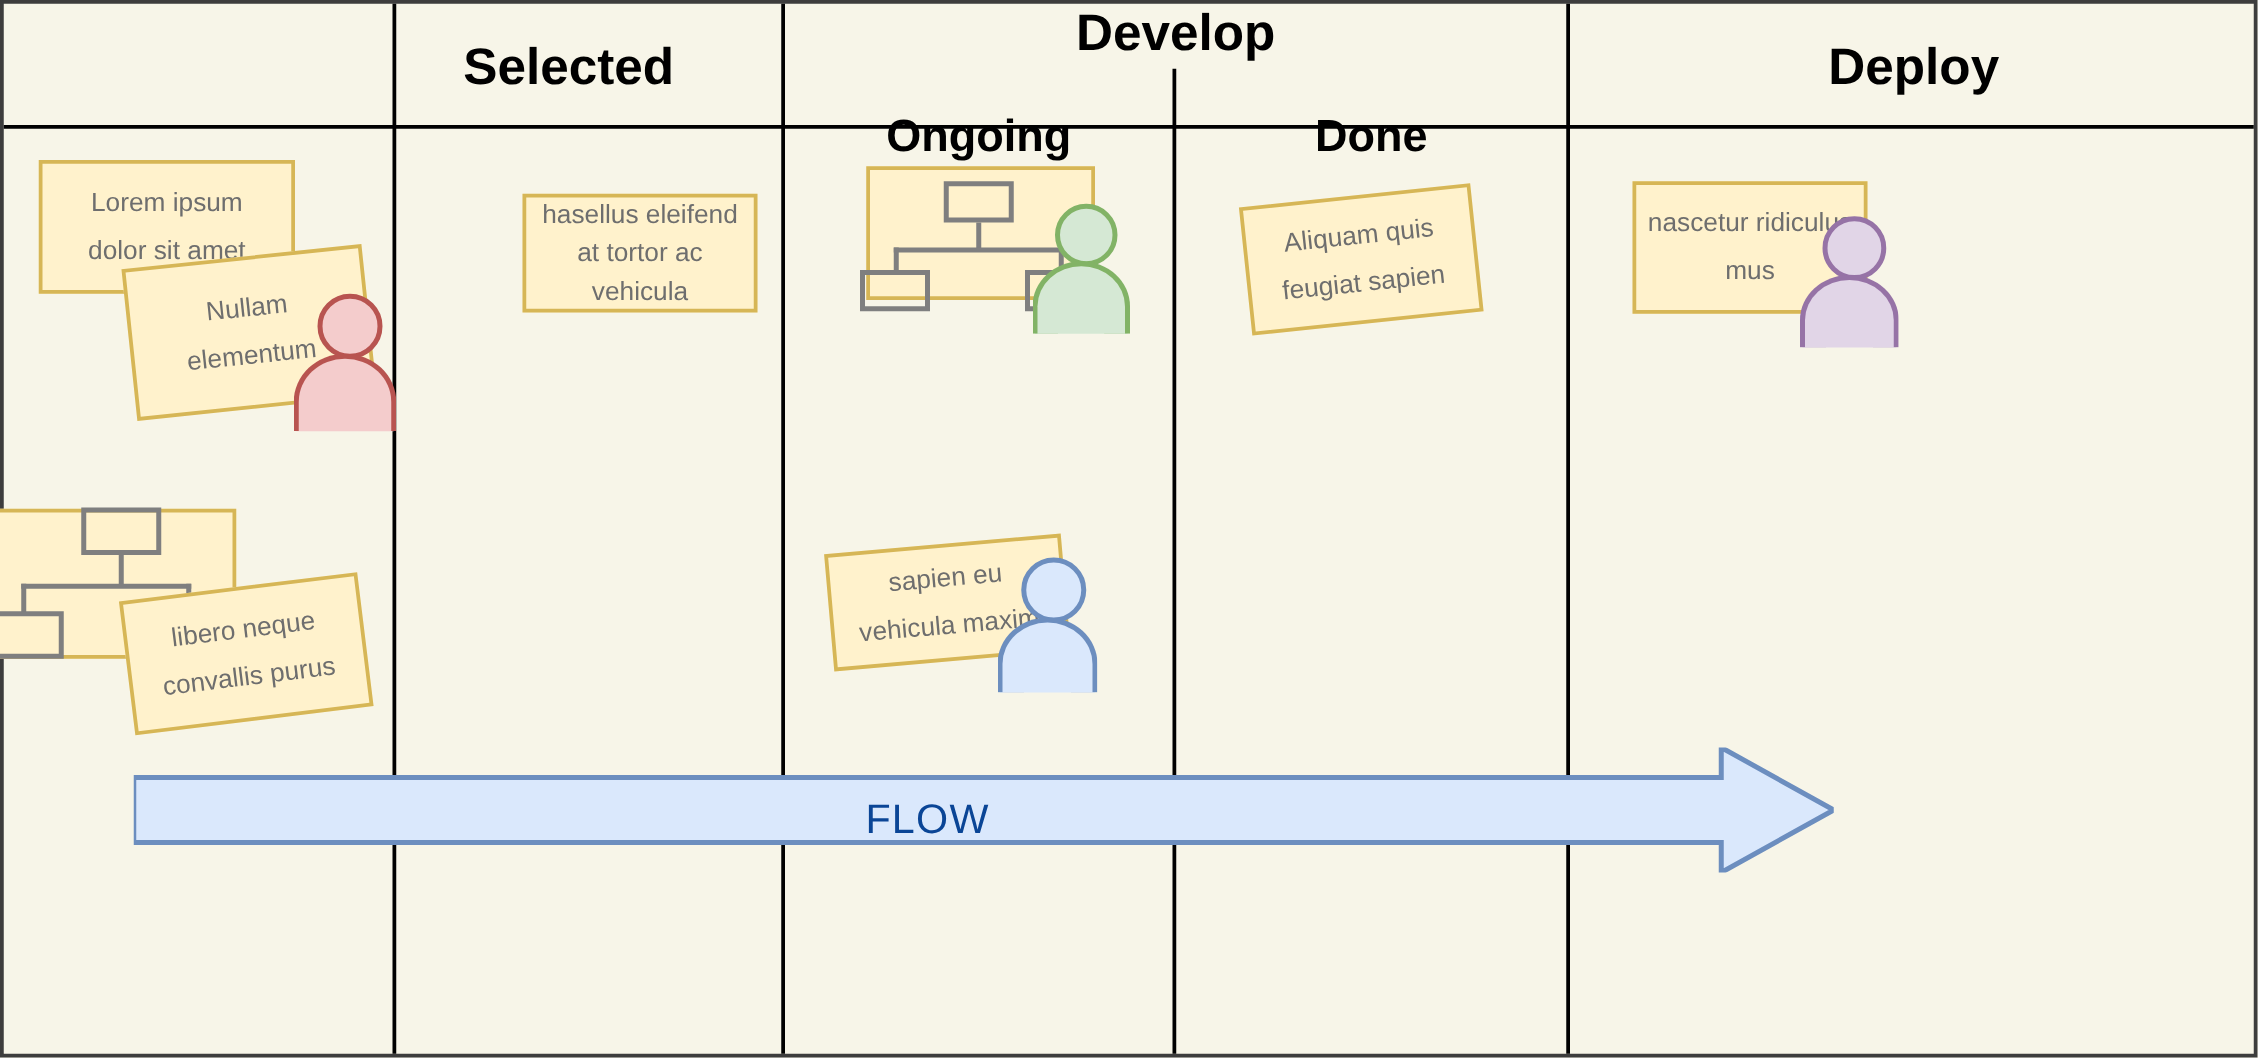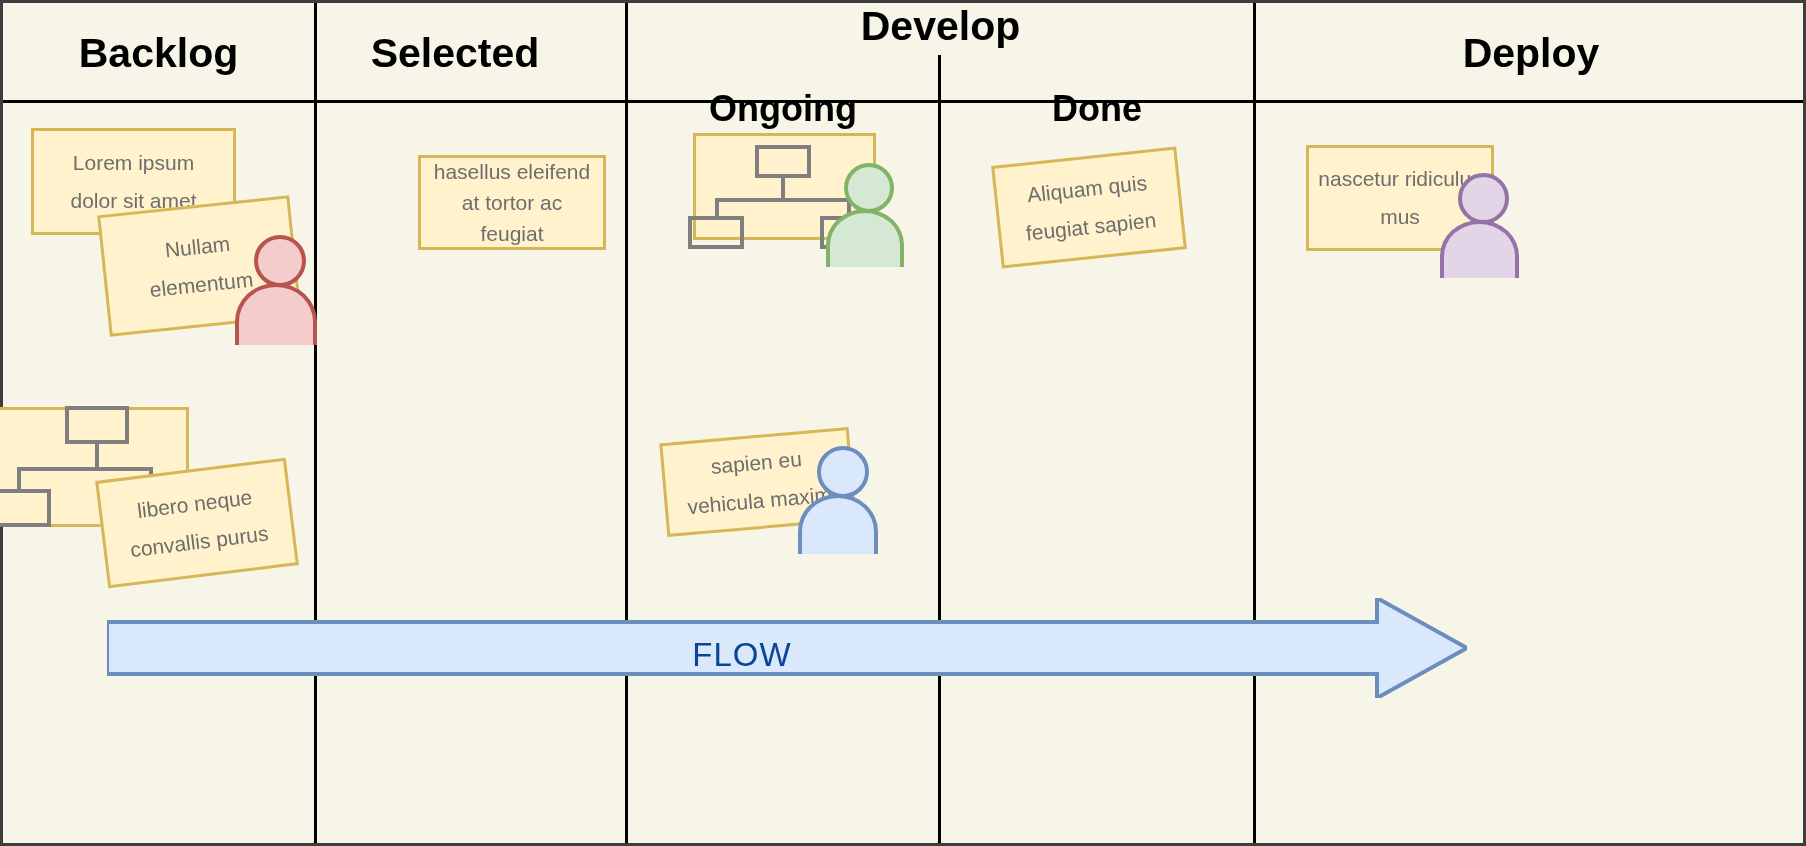--- a/index.html
+++ b/index.html
@@ -83,21 +83,20 @@
 <div id="board">
 
   <div class="hdr-rule" style="top:97px;"></div>
 
   <div class="col-div" style="left:311px;"></div>
   <div class="col-div" style="left:622px;"></div>
   <div class="col-div" style="left:1250px;"></div>
 
   <div class="sub-div" style="left:935px;top:52px;bottom:0;"></div>
 
-  <div class="col-title t-big" style="left:0px;top:27px;width:311px;">Backlog</div>
 
   <div class="col-title t-big" style="left:328px;top:27px;width:248px;">Selected</div>
 
   <div class="col-title t-big" style="left:625px;top:0px;width:625px;">Develop</div>
 
   <div class="col-title t-sub" style="left:625px;top:53px;width:310px;">Ongoing</div>
 
   <div class="col-title t-sub" style="left:938px;top:53px;width:312px;">Done</div>
 
   <div class="col-title t-big" style="left:1253px;top:27px;width:550px;">Deploy</div>
@@ -136,21 +135,21 @@
     <span class="txt">
       <span>libero neque</span><br>
       <span>convallis purus</span>
     </span>
   </div>
 
   <div class="card" style="left:415px;top:152px;width:188px;height:95px;text-align:center;">
     <span class="txt" style="line-height:31px;">
       <span>hasellus eleifend</span><br>
       <span>at tortor ac</span><br>
-      <span>feugiat</span>
+      <span>vehicula</span>
     </span>
   </div>
 
   <div class="card" style="left:690px;top:130px;width:183px;height:107px;"></div>
   <div class="org" style="left:690px;top:130px;width:183px;height:107px;">
     <div class="nd" style="left:62px;top:12px;width:56px;height:33px;"></div>
     <div class="ln" style="left:88px;top:45px;width:4px;height:22px;"></div>
     <div class="ln" style="left:22px;top:65px;width:136px;height:4px;"></div>
     <div class="ln" style="left:22px;top:65px;width:4px;height:20px;"></div>
     <div class="ln" style="left:154px;top:65px;width:4px;height:20px;"></div>

